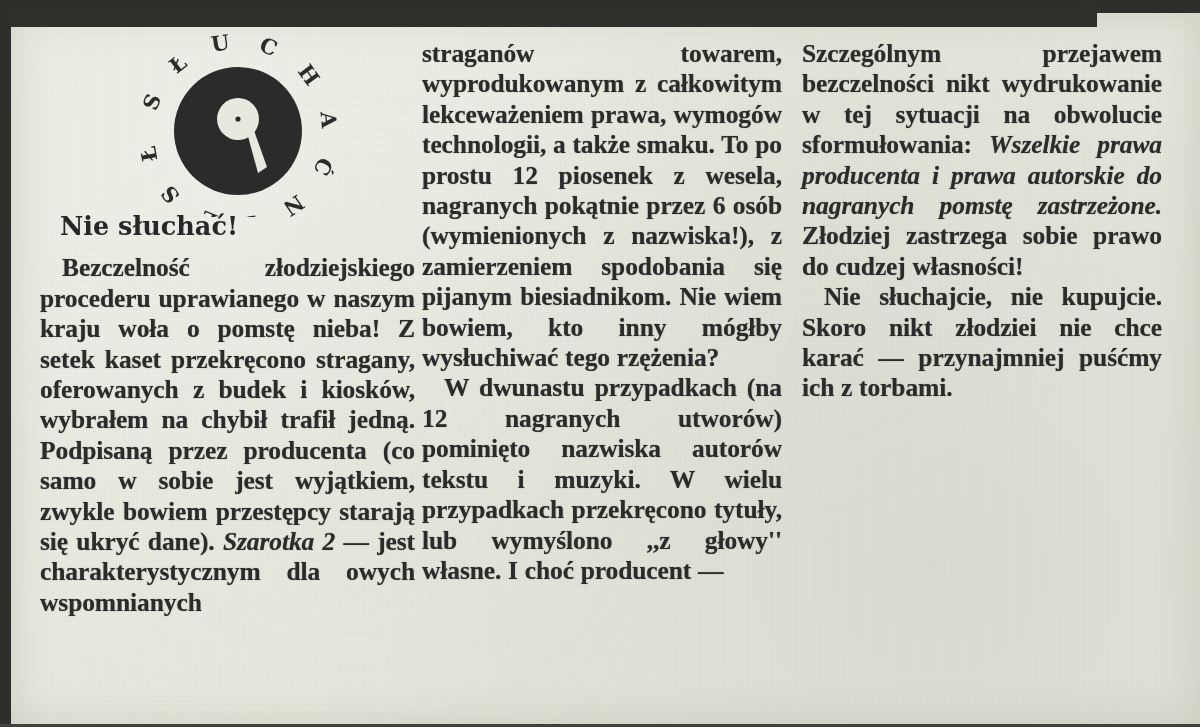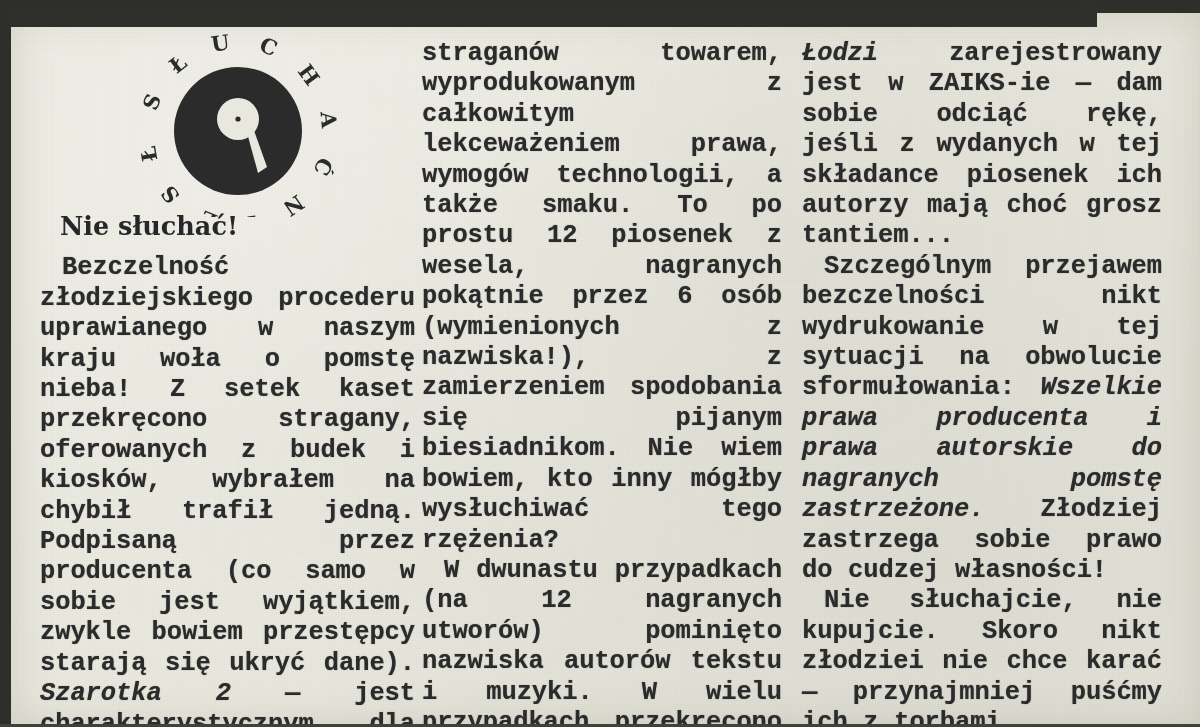--- a/index.html
+++ b/index.html
@@ -102,21 +102,21 @@
   #col1 { left: 29px;  width: 375px; }
   #col2 { left: 411px; width: 360px; }
   #col3 { left: 791px; width: 360px; }
 
   .para {
     margin: 0;
     font-size: 25.5px;
     line-height: 30.4px;
     text-align: justify;
     text-justify: inter-word;
-    font-family: Liberation Mono, monospace;
+    font-family: Liberation Serif, serif;
     font-weight: 700;
     letter-spacing: -0.1px;
     word-spacing: 0.5px;
     color: #2b2b2c;
     text-shadow: 0 0 1.1px rgba(40,40,42,.55);
   }
   .para + .para { text-indent: 22px; }
   .para.noindent { text-indent: 0; }
 
   .hd {
@@ -187,22 +187,20 @@
           <span>— jest charakterystycznym dla owych wspomnianych</span></p>
       </div>
 
       <div class="col" id="col2">
         <p class="para noindent">straganów towarem, wyprodukowanym z całkowitym lekceważeniem prawa, wymogów technologii, a także smaku. To po prostu 12 piosenek z wesela, nagranych pokątnie przez 6 osób (wymienionych z nazwiska!), z zamierzeniem spodobania się pijanym biesiadnikom. Nie wiem bowiem, kto inny mógłby wysłuchiwać tego rzężenia?</p>
         <p class="para"><span>W dwunastu przypadkach (na 12 nagranych utworów) pominięto nazwiska autorów tekstu i muzyki. W wielu przypadkach przekręcono tytuły, lub wymyślono ,,z głowy'' własne. I choć producent —</span>
           </p>
       </div>
 
       <div class="col" id="col3">
-        <p class="para noindent"><span class="ital">Łodzi</span>
-          <span>zarejestrowany jest w ZAIKS-ie — dam sobie odciąć rękę, jeśli z wydanych w tej składance piosenek ich autorzy mają choć grosz tantiem...</span></p>
         <p class="para"><span>Szczególnym przejawem bezczelności nikt wydrukowanie w tej sytuacji na obwolucie sformułowania:</span>
           <span class="ital">Wszelkie prawa producenta i prawa autorskie do nagranych pomstę zastrzeżone.</span>
           <span>Złodziej zastrzega sobie prawo do cudzej własności!</span></p>
         <p class="para">Nie słuchajcie, nie kupujcie. Skoro nikt złodziei nie chce karać — przynajmniej puśćmy ich z torbami.</p>
 
       </div>
 
     </div>
   </div>
 

